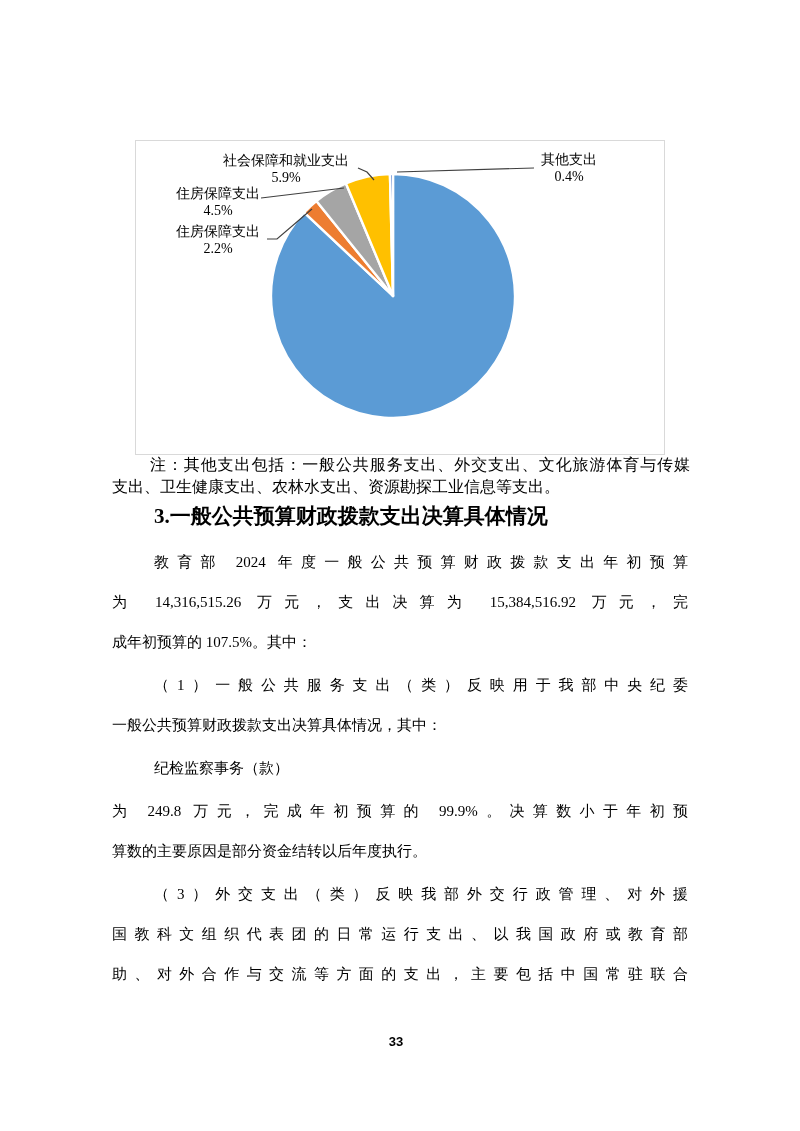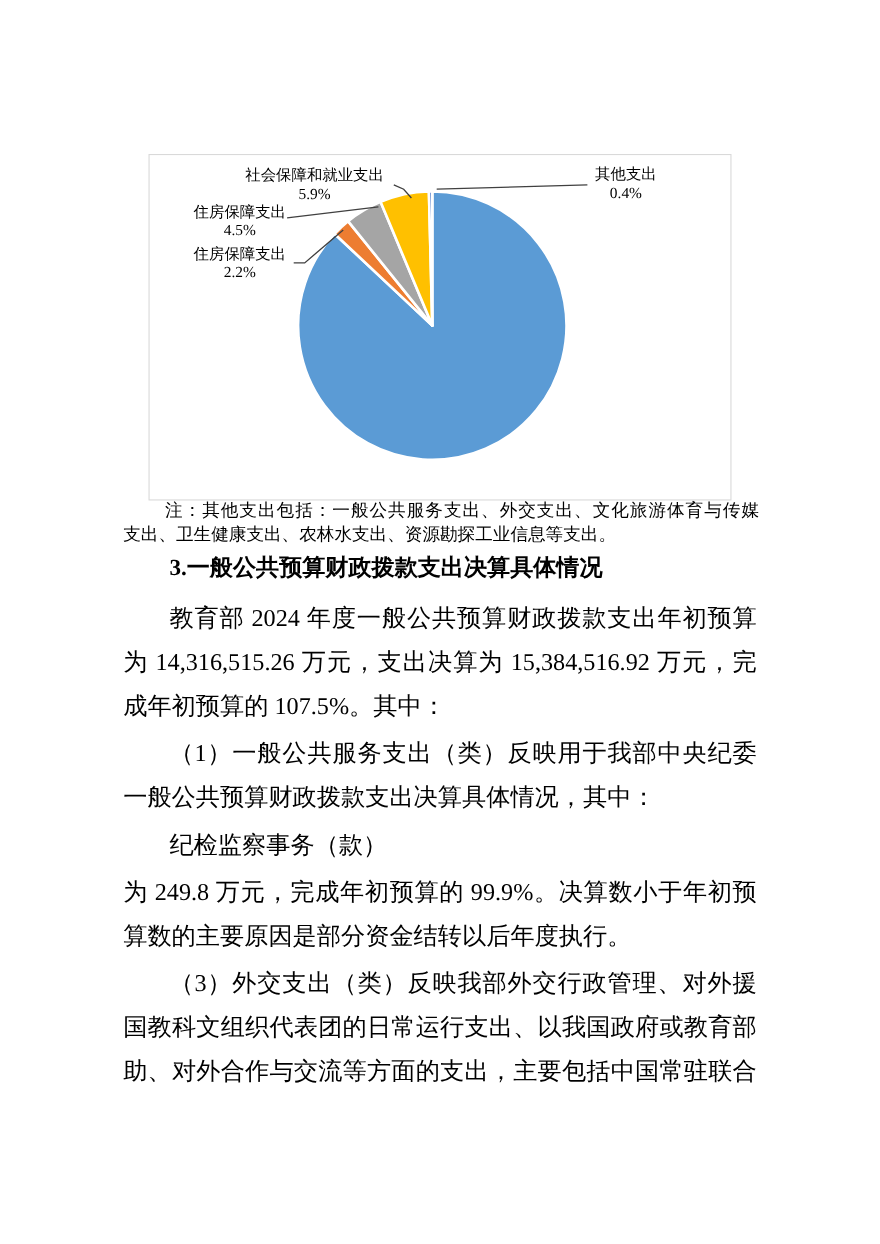--- a/index.html
+++ b/index.html
@@ -39,21 +39,21 @@
   .note-line.full { text-align-last: justify; }
   .note-line.indent-note { text-indent: 38px; }
 
   .heading {
     position: absolute; left: 112px; top: 500px; width: 578px;
     font-size: 21px; font-weight: bold; line-height: 32px; text-indent: 42px;
   }
 
   .body-text {
     position: absolute; left: 112px; top: 542px; width: 576px;
-    font-size: 22px; line-height: 40px;
+    font-size: 15px; line-height: 40px;
   }
   .para { margin: 0 0 3px 0; }
   .bline { display: block; text-align: justify; text-justify: inter-ideograph; }
   .bline.full { text-align-last: justify; }
   .bline.indent { text-indent: 42px; }
 
   .page-num {
     position: absolute; left: 0; top: 1034px; width: 792px;
     text-align: center; font-size: 13px; font-weight: bold;
     font-family: "Liberation Sans", "DejaVu Sans", sans-serif;
@@ -124,14 +124,15 @@
       <span class="bline full">为 249.8 万元，完成年初预算的 99.9%。决算数小于年初预</span>
       <span class="bline">算数的主要原因是部分资金结转以后年度执行。</span>
     </p>
     <p class="para">
       <span class="bline full indent">（3）外交支出（类）反映我部外交行政管理、对外援</span>
       <span class="bline full">国教科文组织代表团的日常运行支出、以我国政府或教育部</span>
       <span class="bline full">助、对外合作与交流等方面的支出，主要包括中国常驻联合</span>
     </p>
   </div>
 
+  <div class="page-num">33</div>
 
 </div>
 
 </body></html>

